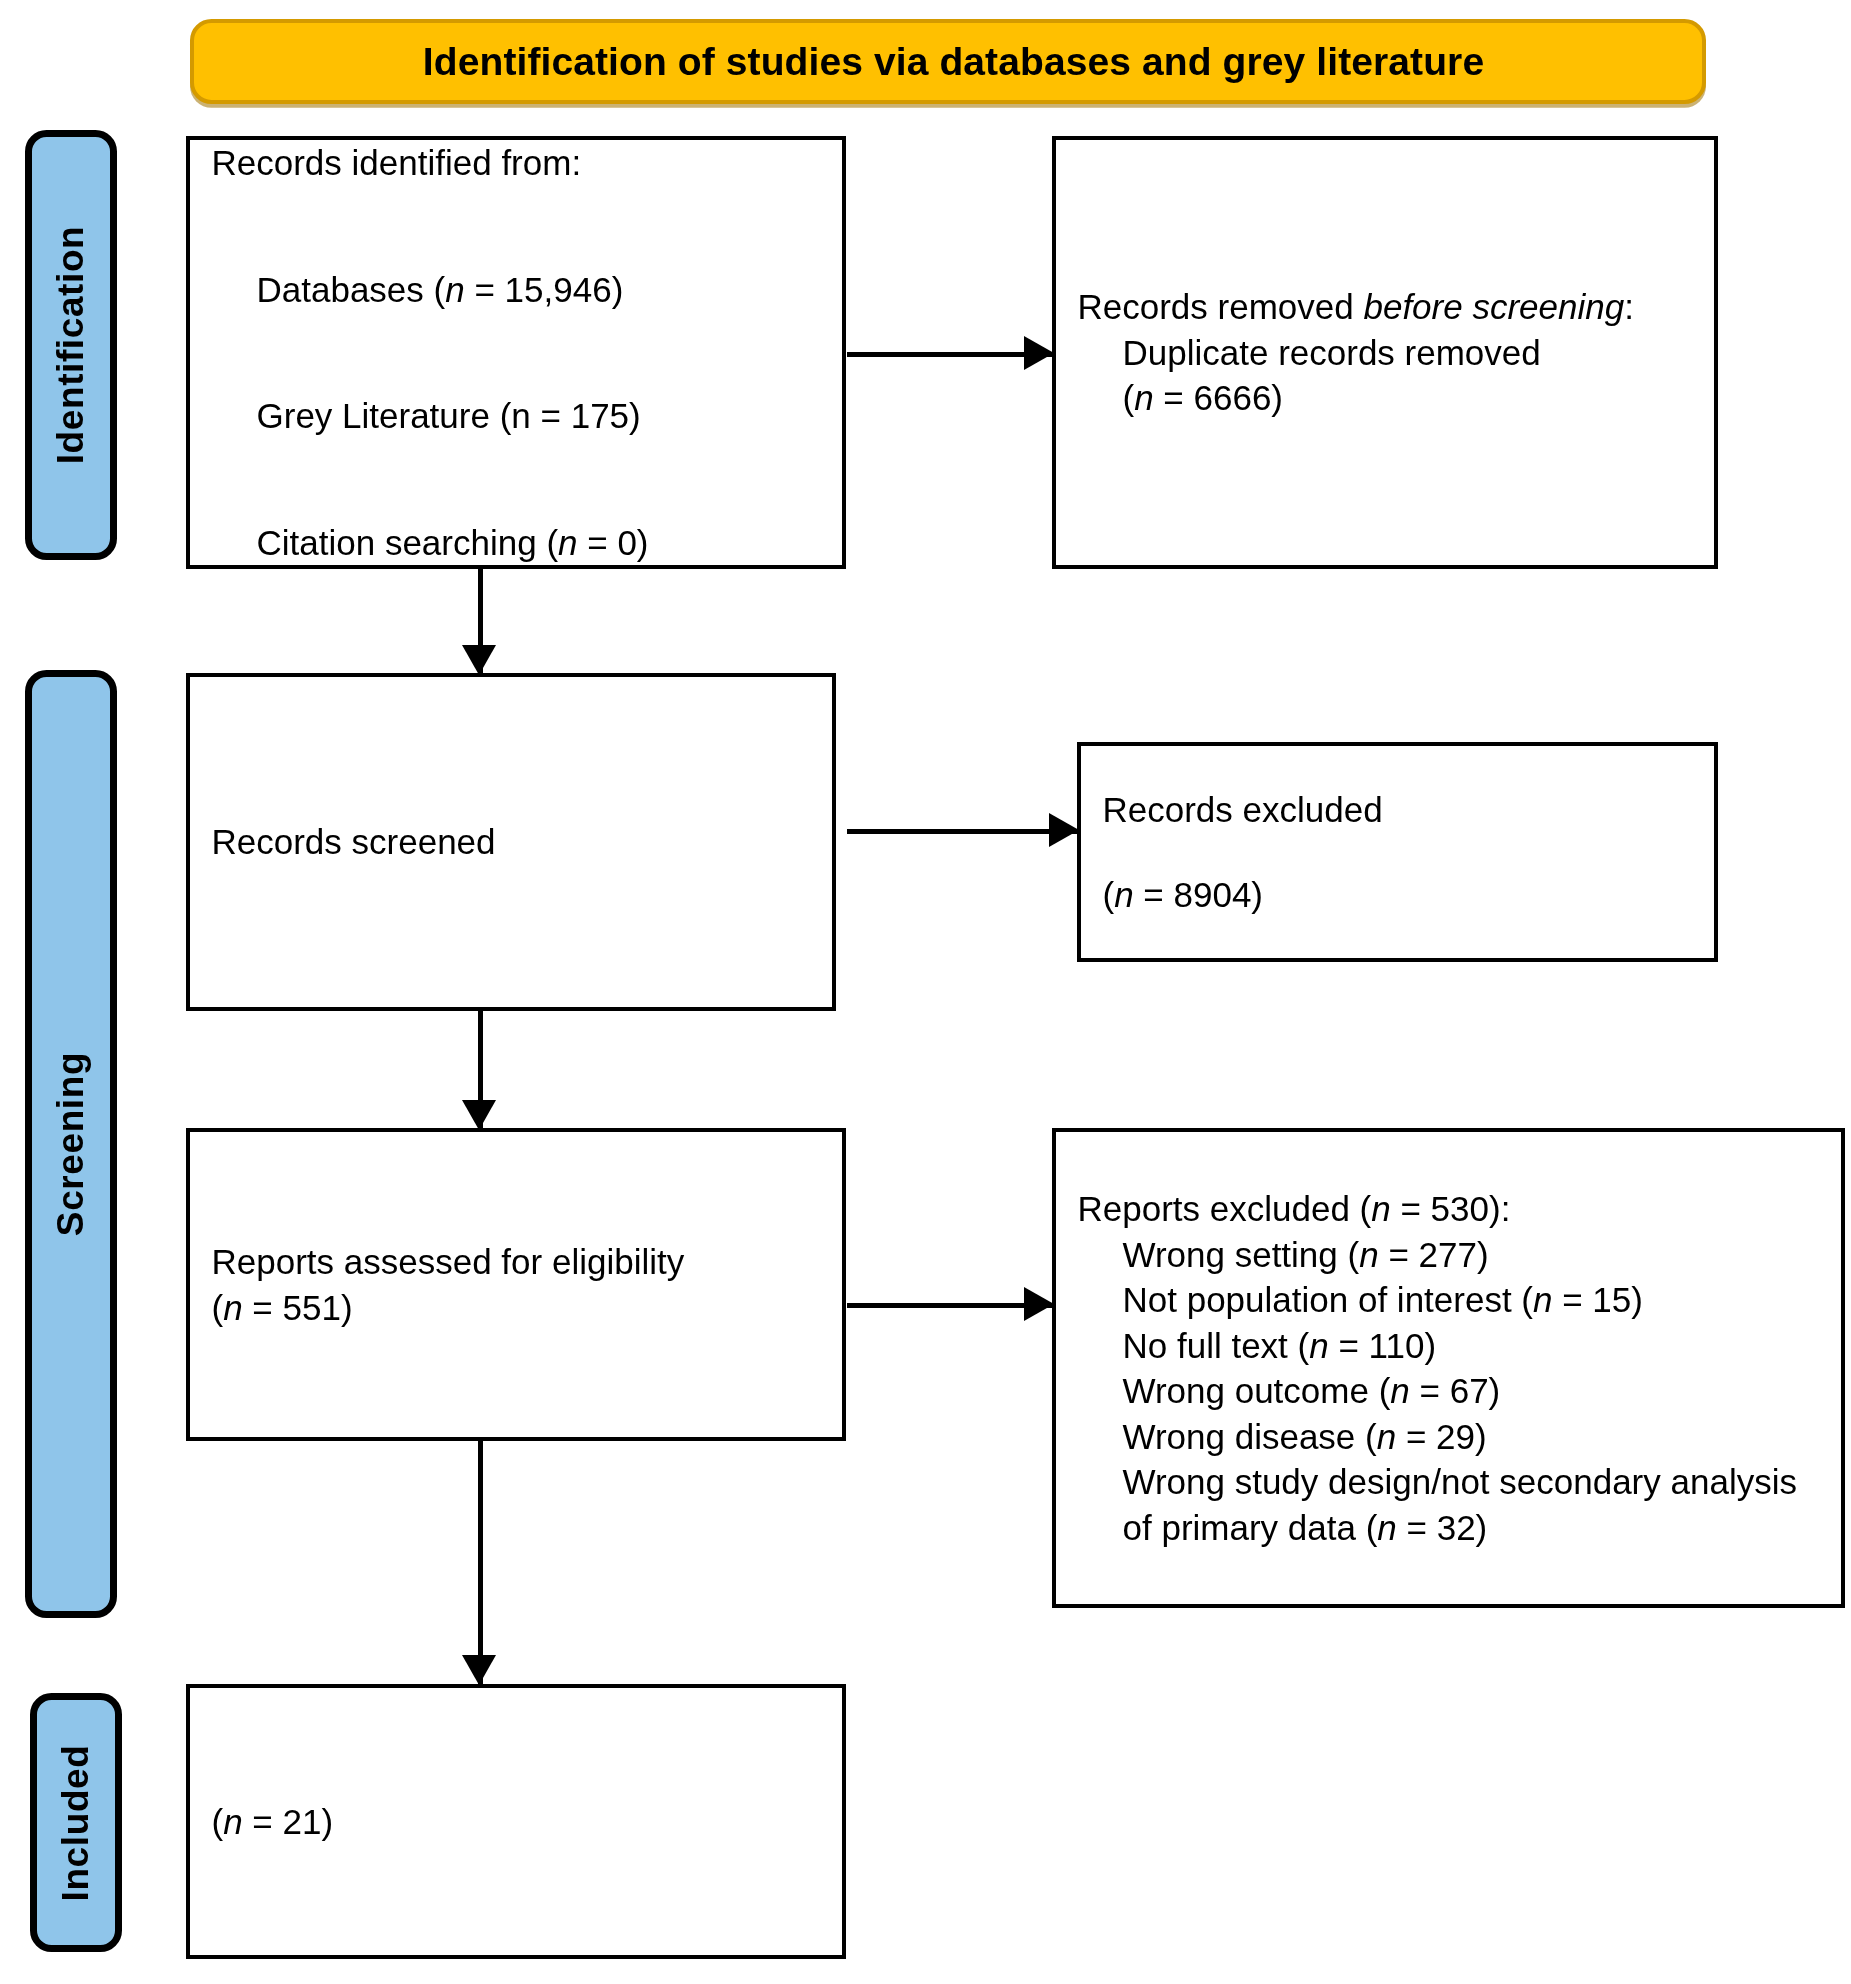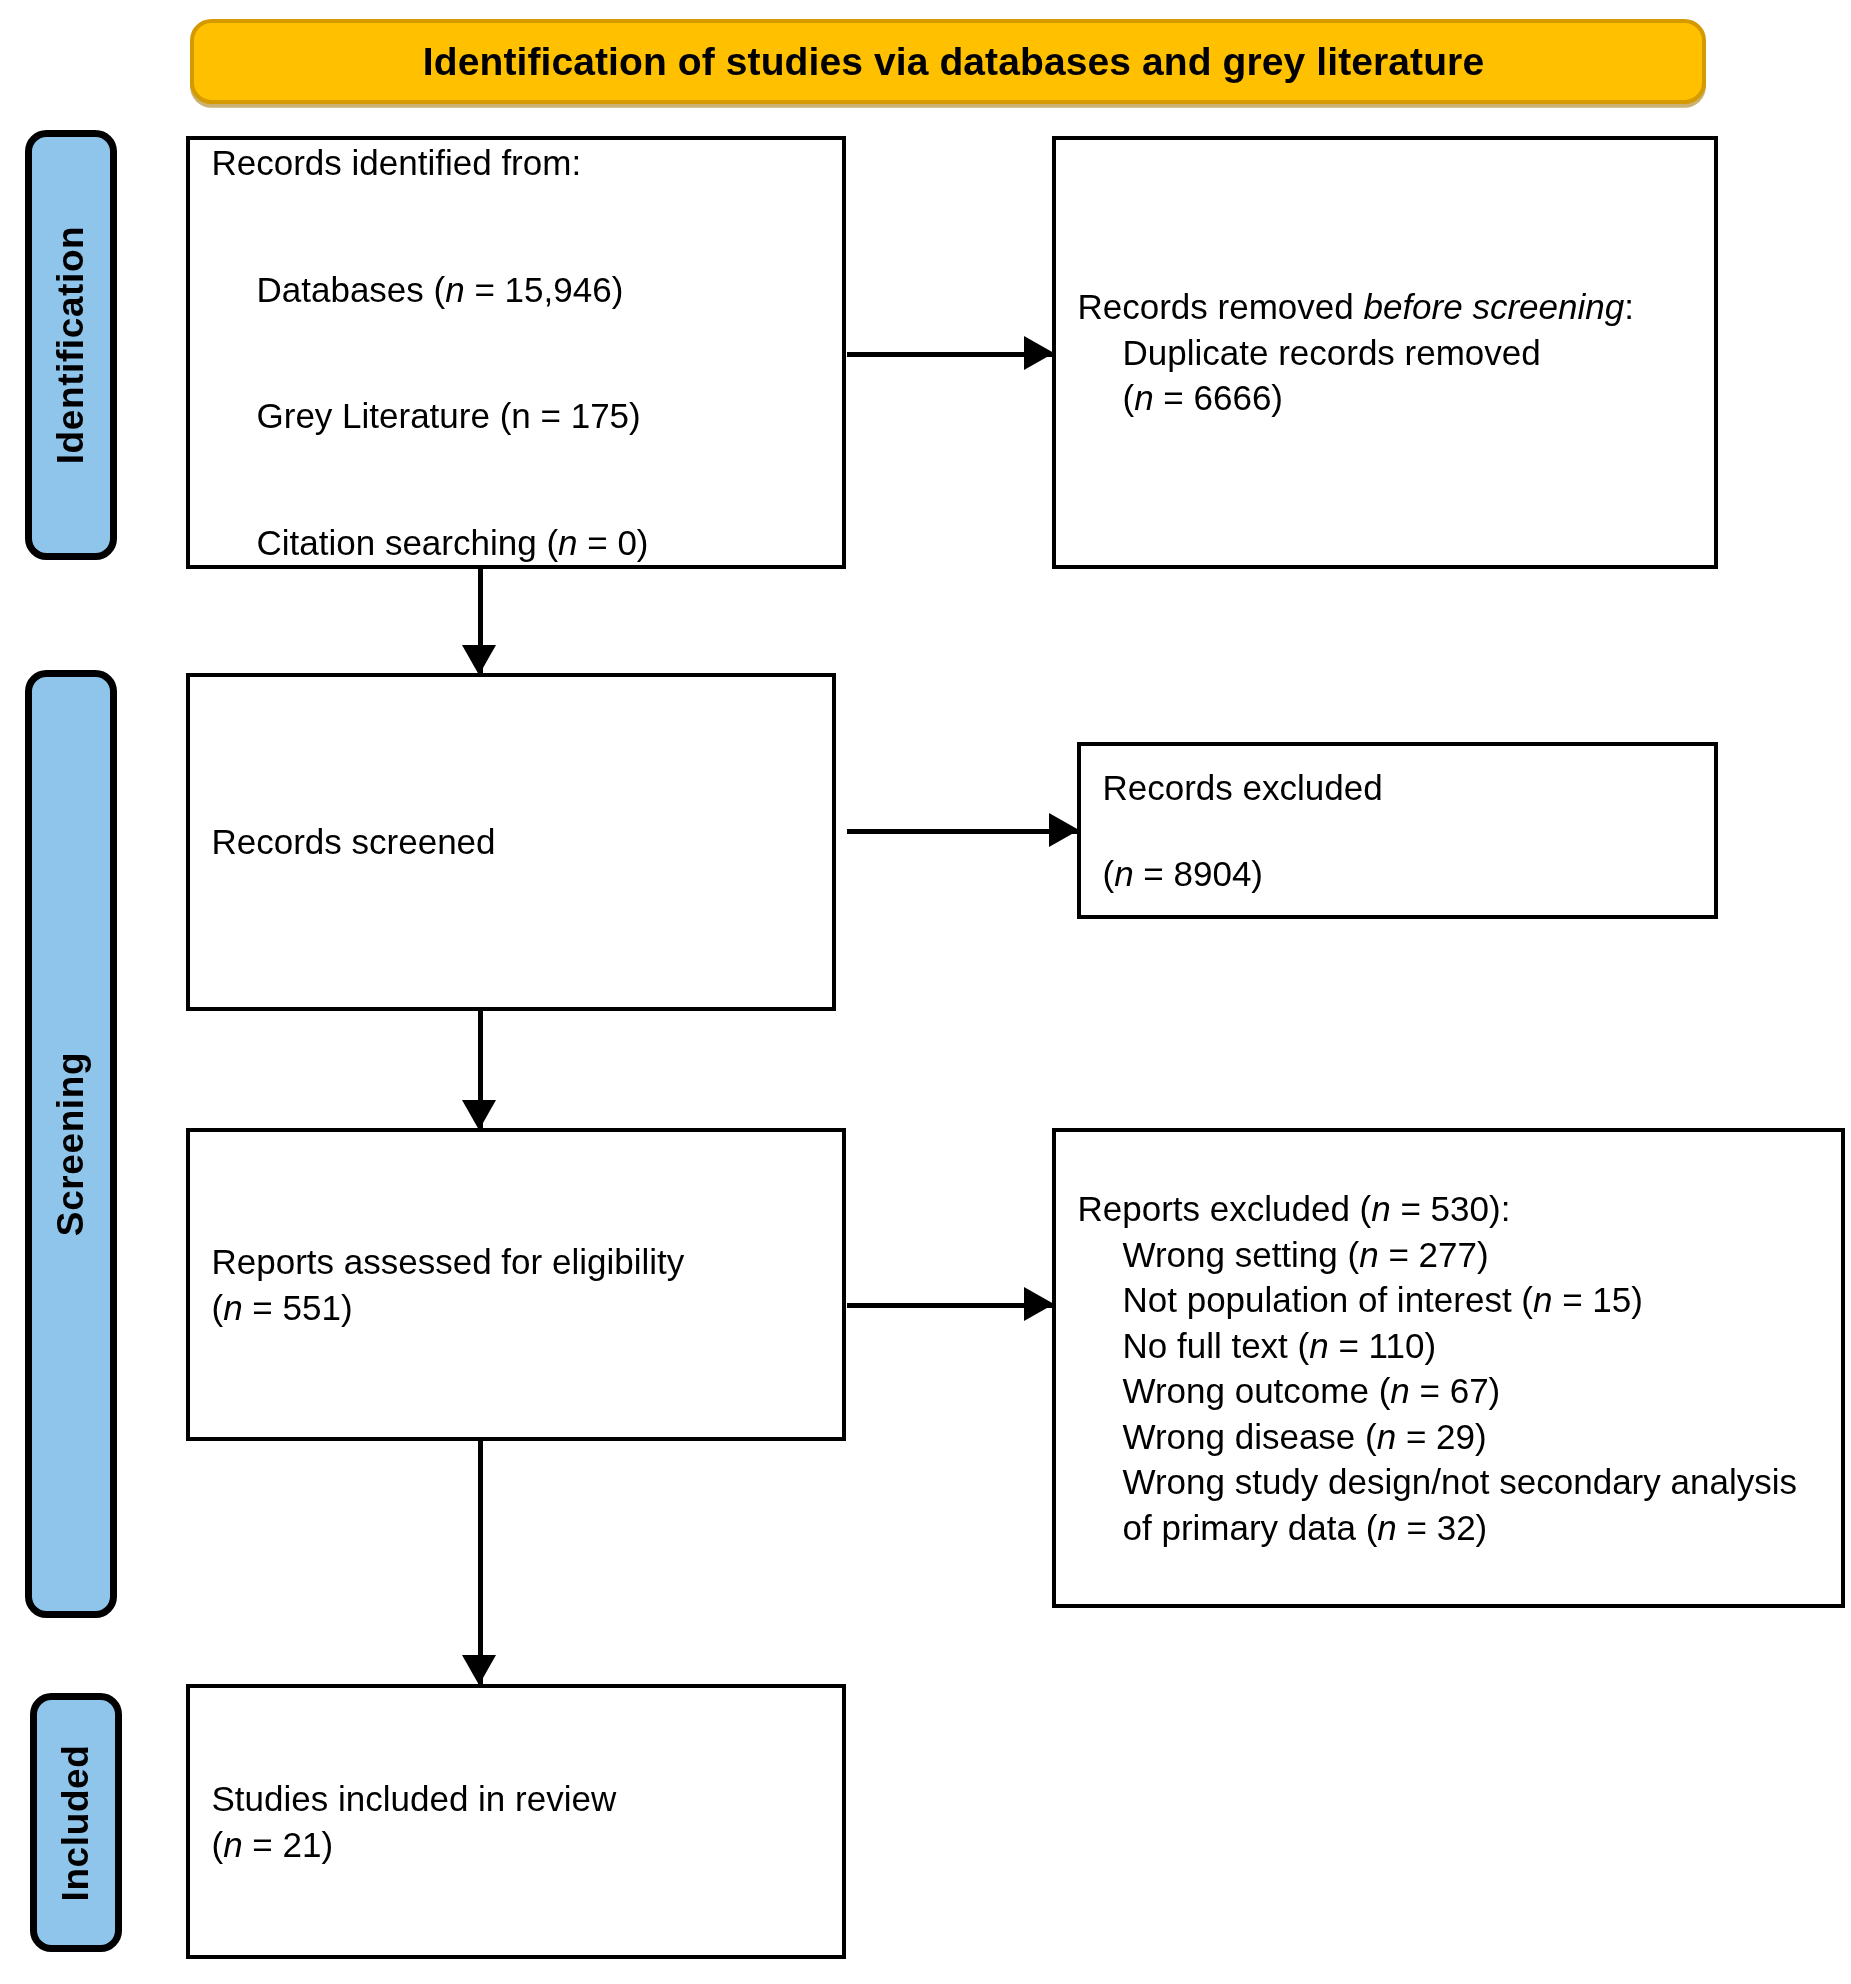--- a/index.html
+++ b/index.html
@@ -82,21 +82,21 @@
     color: #000000;
     white-space: nowrap;
   }
   .flow-box .line.indent { padding-left: 45px; }
   .flow-box .line.wrap { white-space: normal; }
   .flow-box em { font-style: italic; }
 
   #box-identified   { left: 186px;  top: 136px;  width: 660px; height: 433px; justify-content: space-between; }
   #box-removed      { left: 1052px; top: 136px; width: 666px; height: 433px; }
   #box-screened     { left: 186px;  top: 673px; width: 650px; height: 338px; }
-  #box-rec-excluded { left: 1077px; top: 742px; width: 641px; height: 177px; gap: 40px; }
+  #box-rec-excluded { left: 1077px; top: 742px; width: 641px; height: 220px; gap: 40px; }
   #box-eligibility  { left: 186px;  top: 1128px; width: 660px; height: 313px; }
   #box-rep-excluded { left: 1052px; top: 1128px; width: 793px; height: 480px; }
   #box-included     { left: 186px;  top: 1684px; width: 660px; height: 275px; }
 
   
   .arrow { position: absolute; }
   .arrow .shaft-h {
     position: absolute;
     height: 4.4px;
     background: #000000;
@@ -190,21 +190,20 @@
     <div class="line">Reports excluded (<em>n</em> = 530):</div>
     <div class="line indent">Wrong setting (<em>n</em> = 277)</div>
     <div class="line indent">Not population of interest (<em>n</em> = 15)</div>
     <div class="line indent">No full text (<em>n</em> = 110)</div>
     <div class="line indent">Wrong outcome (<em>n</em> = 67)</div>
     <div class="line indent">Wrong disease (<em>n</em> = 29)</div>
     <div class="line indent wrap">Wrong study design/not secondary analysis of primary data (<em>n</em> = 32)</div>
   </div>
 
   <div class="flow-box" id="box-included">
-    <div class="line">Studies included in review</div>
     <div class="line">(<em>n</em> = 21)</div>
   </div>
 
   <div class="arrow" id="arrow-ident-to-removed">
     <div class="shaft-h" style="width:100%"></div>
     <div class="head-r"></div>
   </div>
   <div class="arrow" id="arrow-ident-to-screened">
     <div class="shaft-v" style="height:100%"></div>
     <div class="head-d"></div>

